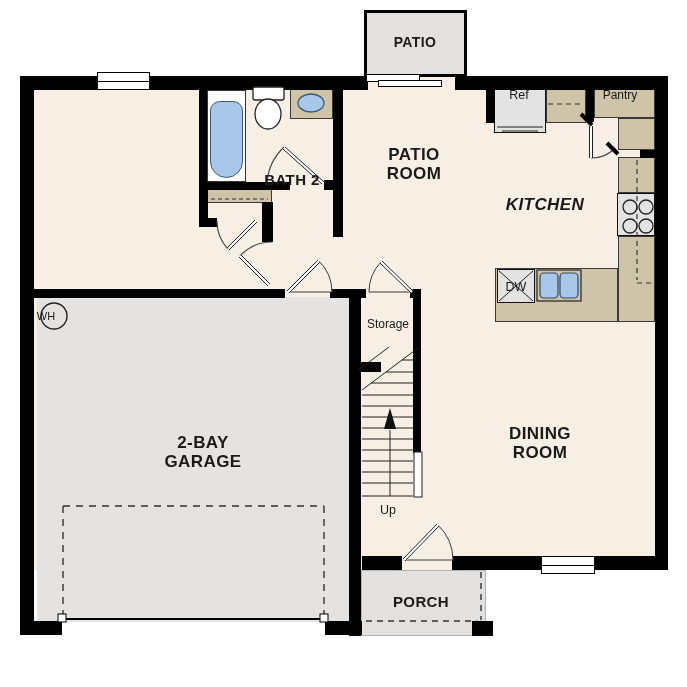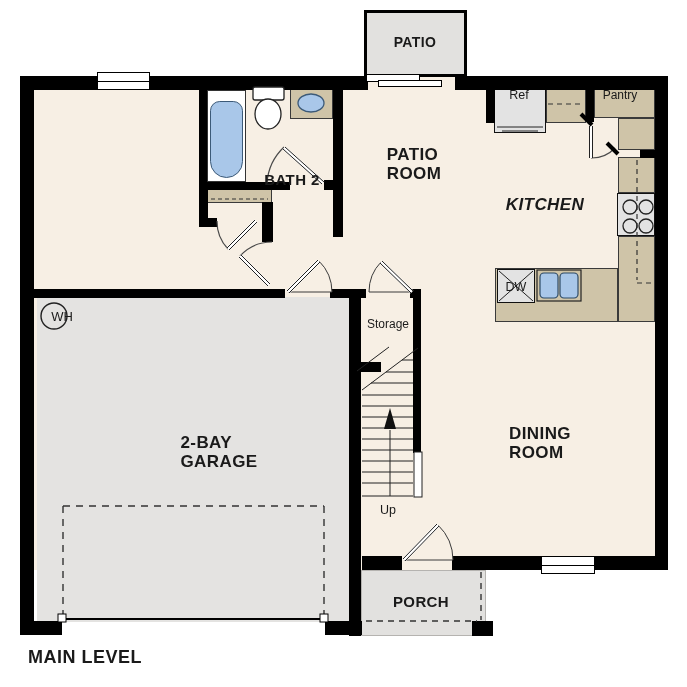--- a/index.html
+++ b/index.html
@@ -6,21 +6,21 @@
   #plan{position:relative;width:687px;height:687px;background:#fff;overflow:hidden;
         font-family:"Liberation Sans",sans-serif;color:var(--text,#1a1a1a);}
   .abs{position:absolute;}
   .floor{background:var(--floor,#f7efe4);}
   .garage{background:var(--garage,#e4e3e1);}
   .counter{background:var(--counter,#cfc4a8);border:1px solid #3a3a3a;box-sizing:border-box;}
   .appliance{background:var(--appliance,#e3e3e3);border:1.5px solid #111;box-sizing:border-box;}
   .wall{background:var(--wall,#000);}
   .window{background:#fff;border:1.5px solid #000;box-sizing:border-box;}
   .window .mid{position:absolute;left:0;right:0;top:50%;height:0;border-top:1px solid #000;}
-  .lbl{position:absolute;transform:translate(-50%,-50%);white-space:nowrap;
+  .lbl{position:absolute;transform:translate(-50%,-50%);text-align:center;white-space:nowrap;
        font-weight:bold;font-size:17px;letter-spacing:.4px;line-height:19px;}
   .lbl.small{font-weight:normal;font-size:12px;letter-spacing:0;}
   .lbl span{display:block;}
   svg{position:absolute;left:0;top:0;pointer-events:none;}
   .tub{background:var(--fixture,#a9c7e9);border:1.5px solid #3c5a78;border-radius:10px 10px 17px 17px;box-sizing:border-box;}
   .alcove{background:#fff;border:1px solid #333;box-sizing:border-box;}
   .patio-box{background:var(--outdoor,#e2e1df);border:3px solid #000;box-sizing:border-box;}
   .porch-box{background:var(--outdoor,#e2e1df);border:1px solid #b5b3b0;box-sizing:border-box;}
 </style>
 </head>
@@ -197,27 +197,26 @@
   <div class="lbl" style="left:292px;top:139px;font-size:15px;margin-top:40px;">BATH 2</div>
   <div class="lbl" style="left:414px;top:164px;">
     <span>PATIO</span>
     <span>ROOM</span>
   </div>
   <div class="lbl" style="left:545px;top:204px;font-style:italic;">KITCHEN</div>
   <div class="lbl" style="left:540px;top:443px;">
     <span>DINING</span>
     <span>ROOM</span>
   </div>
-  <div class="lbl" style="left:203px;top:452px;margin-left:16px;">
+  <div class="lbl" style="left:203px;top:452px;">
     <span>2-BAY</span>
     <span>GARAGE</span>
   </div>
   <div class="lbl" style="left:415px;top:42px;font-size:14px;">PATIO</div>
   <div class="lbl" style="left:421px;top:601px;font-size:15px;">PORCH</div>
   <div class="lbl small" style="left:388px;top:324px;">Storage</div>
   <div class="lbl small" style="left:388px;top:510px;font-size:12.5px;">Up</div>
   <div class="lbl small" style="left:620px;top:95px;">Pantry</div>
   <div class="lbl small" style="left:519px;top:95px;font-size:12.5px;">Ref</div>
   <div class="lbl small" style="left:516px;top:287px;font-size:12.5px;">DW</div>
-  <div class="lbl small" style="left:62px;top:316px;font-size:13px;">WH</div>
-  <div class="lbl" style="left:28px;top:648px;transform:none;font-size:18px;letter-spacing:.5px;">MAIN LEVEL</div>
+  <div class="lbl small" style="left:46px;top:316px;font-size:11px;">WH</div>
 
 </div>
 
 </body></html>

